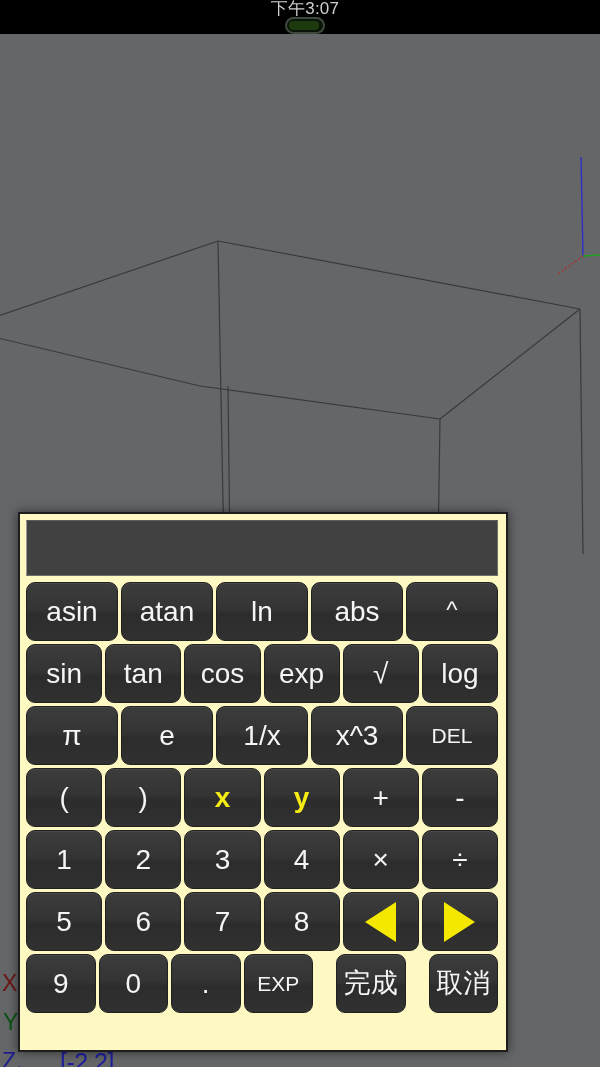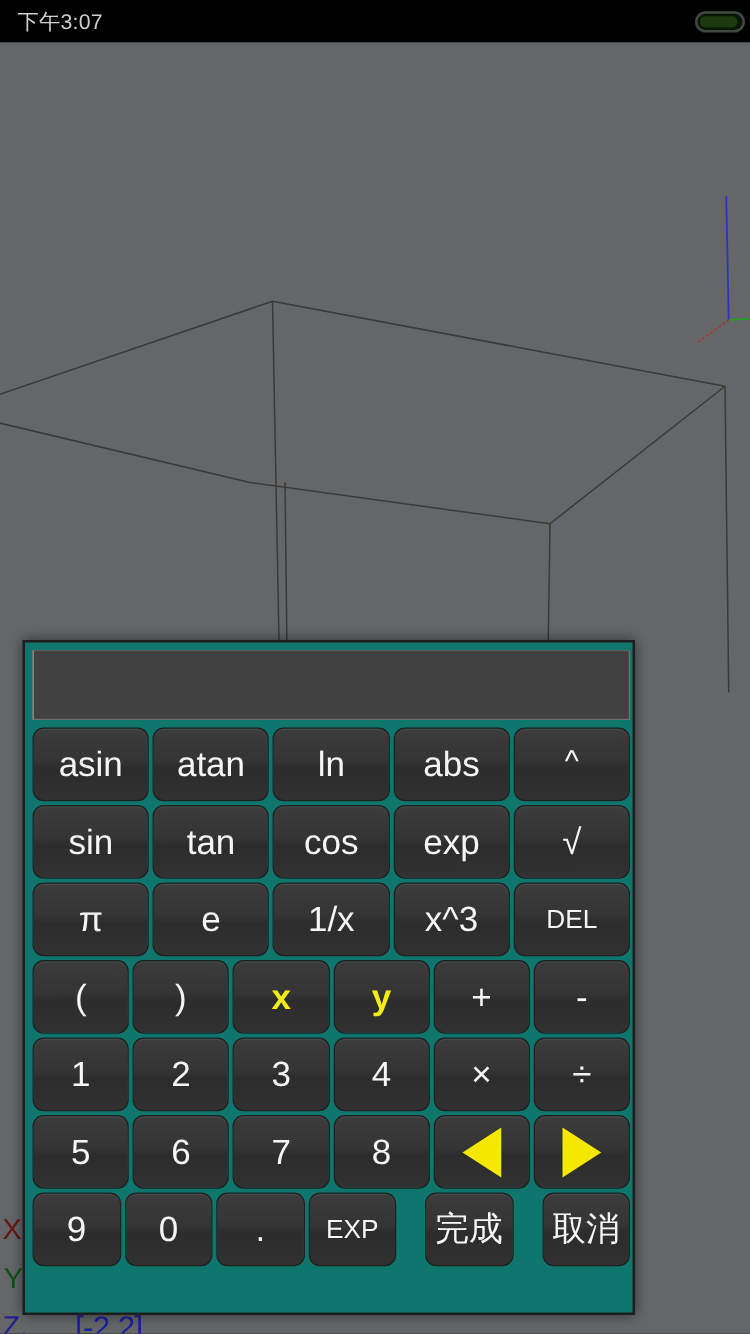--- a/index.html
+++ b/index.html
@@ -27,20 +27,21 @@
     position: absolute;
     left: 0; top: 0;
     width: 600px;
     height: 34px;
     background: #000000;
     box-sizing: border-box;
     display: flex;
     align-items: center;
     justify-content: space-between;
     padding: 0 4px 0 14px;
+    flex-direction: column;
   }
   #status-time {
     color: #cfcfcf;
     font-size: 17px;
     letter-spacing: 0.2px;
     line-height: 1;
   }
   #battery {
     position: relative;
     width: 40px;
@@ -99,24 +100,24 @@
   }
 
   
   #keypad {
     position: absolute;
     left: 18px;
     top: 512px;
     width: 490px;
     height: 540px;
     box-sizing: border-box;
-    background: #0f766e;
+    background: #fef9c3;
     border: 2px solid #1e1e1e;
     box-shadow: 0 0 10px rgba(0,0,0,0.55);
-    padding: 6px 2px 4px 6px;
+    padding: 6px 8px 4px 6px;
   }
   #expr-field {
     width: 100%;
     height: 56px;
     box-sizing: border-box;
     background: #414141;
     border: 1px solid #6f6f6a;
     border-top-color: #5c5c58;
     border-left-color: #9a9a94;
     margin-bottom: 6px;
@@ -238,20 +239,23 @@
           </div>
           <div class="key">
             <span>cos</span>
           </div>
           <div class="key">
             <span>exp</span>
           </div>
           <div class="key">
             <span>√</span>
           </div>
+          <div class="key">
+            <span>log</span>
+          </div>
         </div>
         <div class="key-row">
           <div class="key">
             <span>π</span>
           </div>
           <div class="key">
             <span>e</span>
           </div>
           <div class="key">
             <span>1/x</span>

